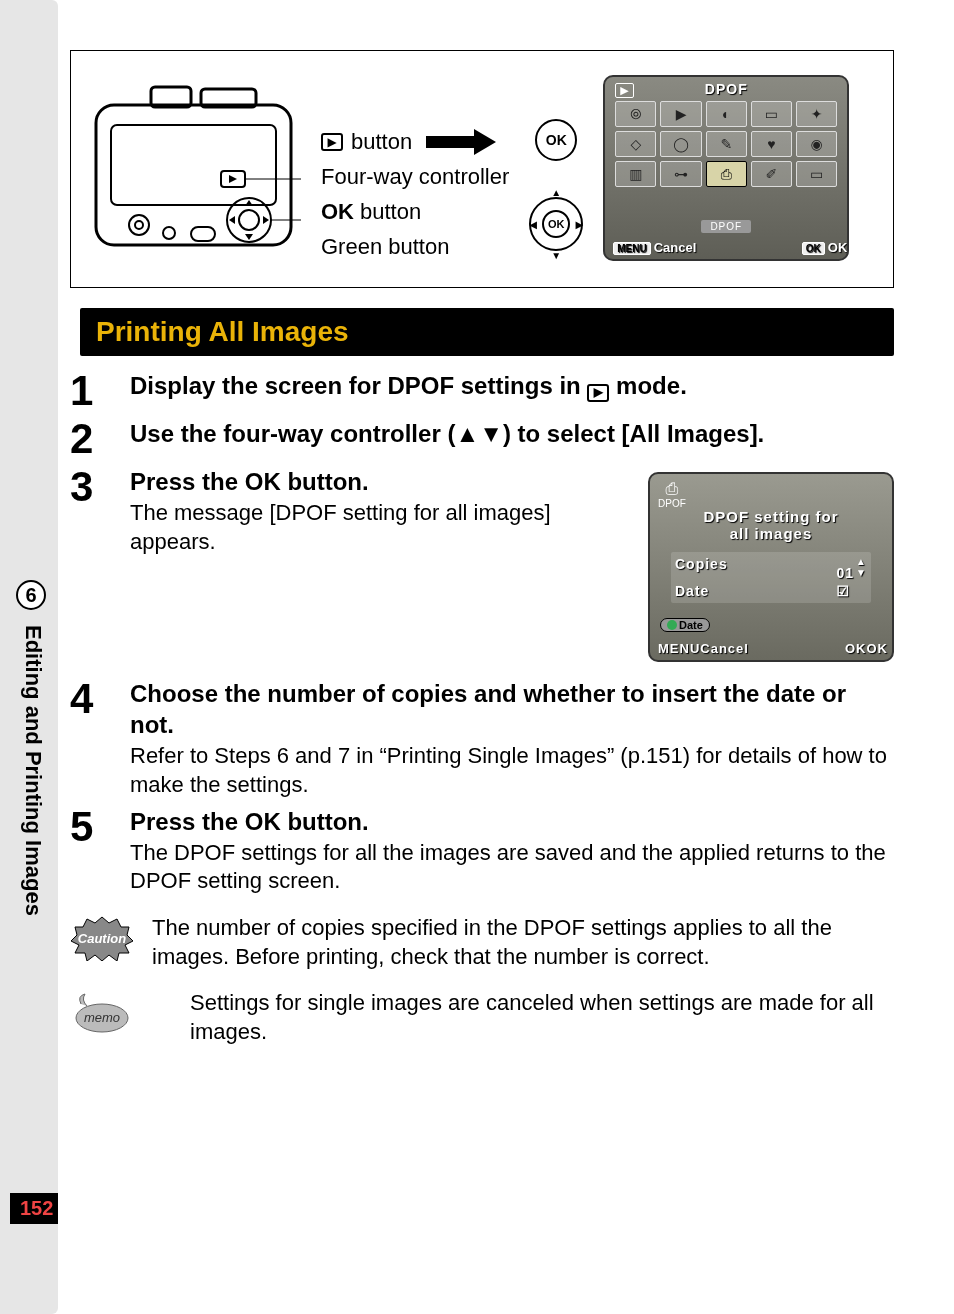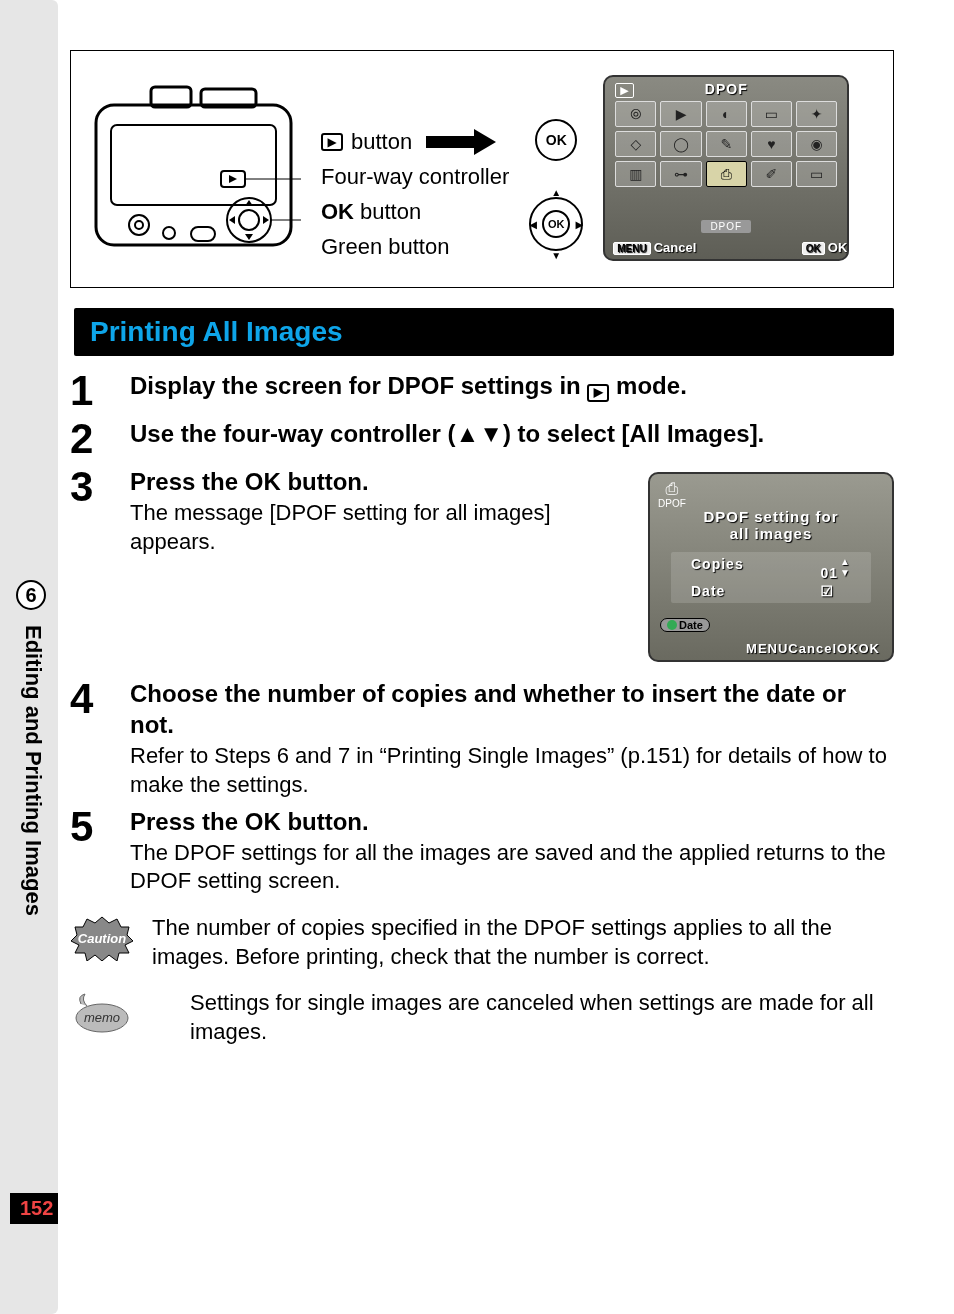--- a/index.html
+++ b/index.html
@@ -181,45 +181,45 @@
   }
   .lcd2 .msg {
     text-align:center; font-weight:bold; font-size:15px;
     text-shadow:1px 1px 1px #000;
     margin-top: 34px; letter-spacing:1px;
   }
   .lcd2 .settings-box {
     margin: 10px auto 0; width: 200px;
     background: rgba(255,255,255,0.15);
     border-radius:2px;
-    padding: 4px 20px;
+    padding: 4px 4px;
     display:grid; grid-template-columns: 1fr auto; row-gap:2px;
     font-size:14px; font-weight:bold; text-shadow:1px 1px 1px #000;
     letter-spacing:1px;
   }
   .lcd2 .date-pill {
     position:absolute; bottom:28px; left:10px;
     background:#999; color:#000; border:1px solid #000; border-radius:10px;
     font-size:11px; font-weight:bold; padding:0 6px;
     display:flex; align-items:center; gap:2px;
   }
   .lcd2 .footer {
-    position:absolute; bottom:4px; left:8px; right:12px;
-    display:flex; justify-content:flex-end; font-size:13px; font-weight:bold;
+    position:absolute; bottom:4px; left:8px; right:4px;
+    display:flex; justify-content:space-between; font-size:13px; font-weight:bold;
     text-shadow: 1px 1px 1px #000; letter-spacing:1px;
   }
   
   .section-heading {
     background: #000;
-    color: #0ea5e9;
+    color: #eab308;
     font-size: 28px;
     font-weight: bold;
     padding: 8px 16px;
     border-radius: 2px;
-    margin: 12px 0 14px 4px;
+    margin: 12px 0 14px 10px;
   }
   .body-text {
     font-size: 23px;
     line-height: 1.3;
   }
   ol.steps {
     list-style: none;
     padding: 0;
     margin: 12px 0 0 0;
     counter-reset: step;

